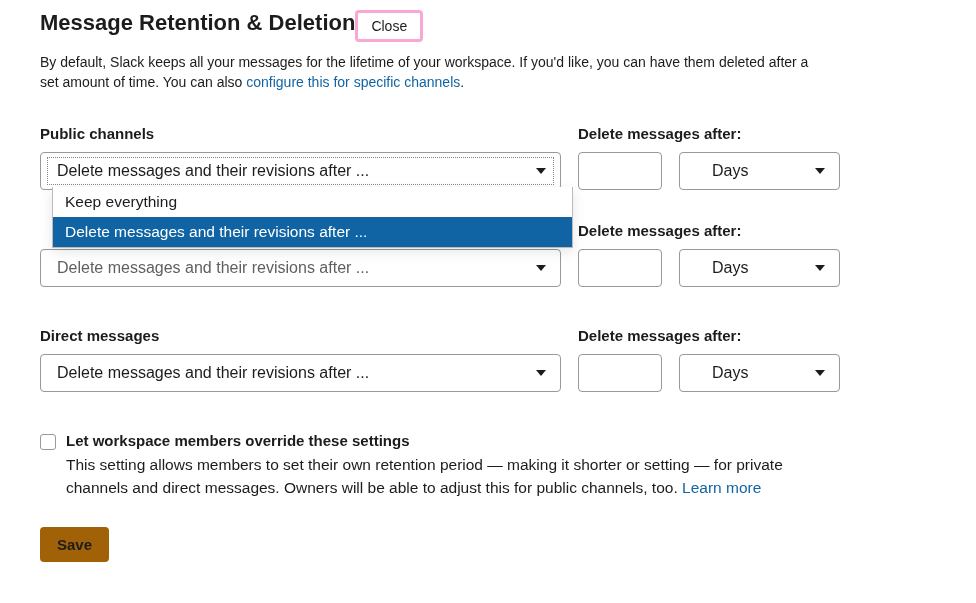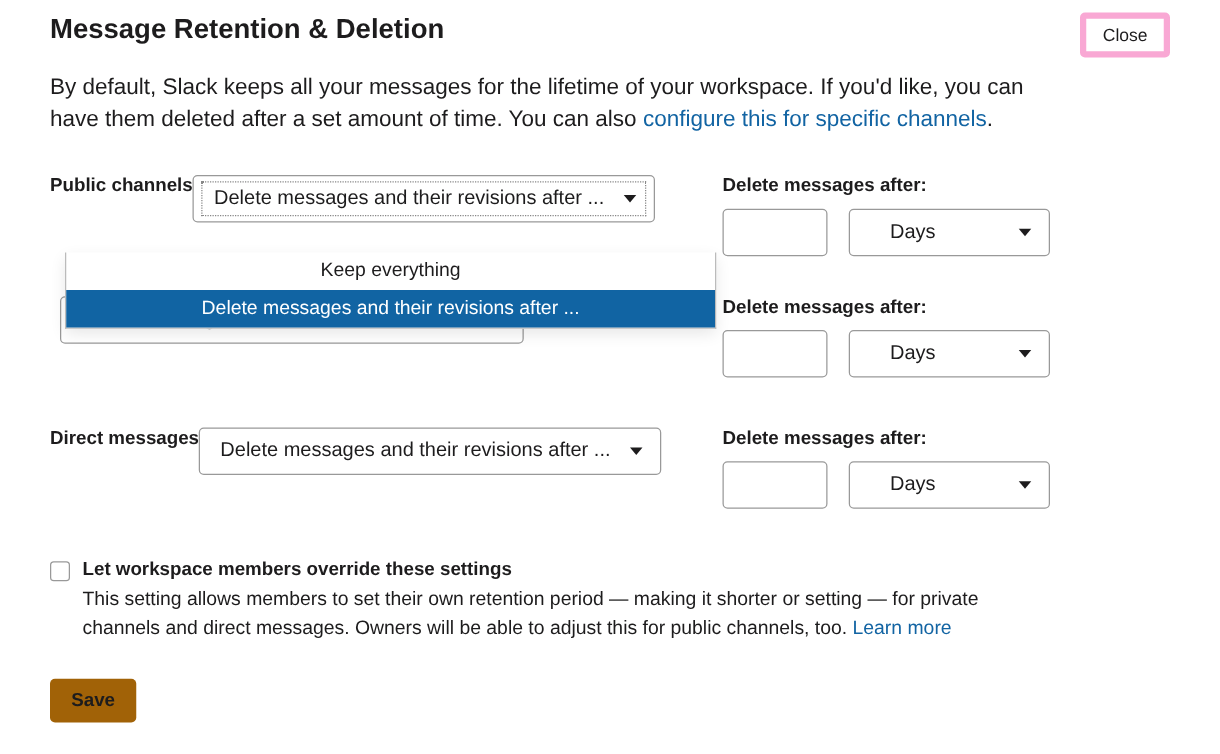--- a/index.html
+++ b/index.html
@@ -11,59 +11,58 @@
       font-family: -apple-system, BlinkMacSystemFont, "Segoe UI", Helvetica, Arial, sans-serif;
       width: 976px;
       height: 603px;
       padding: 10px 40px;
       color: #1d1c1d;
       background: #fff;
       position: relative;
     }
     .header-row {
       display: flex;
-      justify-content: space-between;
       align-items: flex-start;
       margin-bottom: 10px;
     }
     h1 {
       font-size: 22px;
       font-weight: 700;
       color: #1d1c1d;
     }
     .close-btn {
-      border: 5px solid #f9a8d4;
+      border: 3px solid #f9a8d4;
       background: #fff;
       border-radius: 4px;
       padding: 5px 13px;
       font-size: 14px;
       cursor: pointer;
       color: #1d1c1d;
     }
     .description {
-      font-size: 18px;
+      font-size: 14px;
       line-height: 1.45;
       color: #1d1c1d;
       margin-bottom: 32px;
       max-width: 780px;
     }
     .description a {
       color: #1264a3;
       text-decoration: none;
     }
     .row {
       display: flex;
       gap: 17px;
       margin-bottom: 40px;
       position: relative;
     }
     .col-left {
       width: 521px;
       display: flex;
-      text-align: center;
+      flex-direction: column;
     }
     .col-right {
       display: flex;
       gap: 17px;
     }
     .label {
       font-size: 15px;
       font-weight: 700;
       margin-bottom: 10px;
       color: #1d1c1d;

